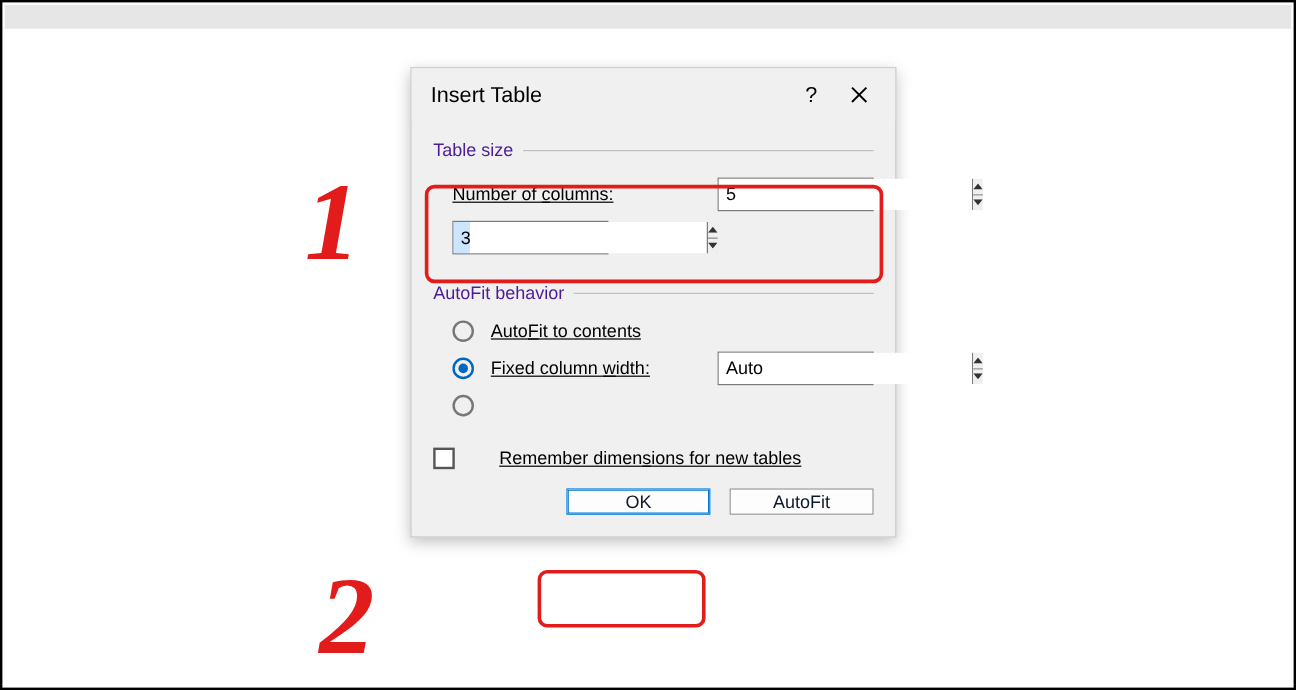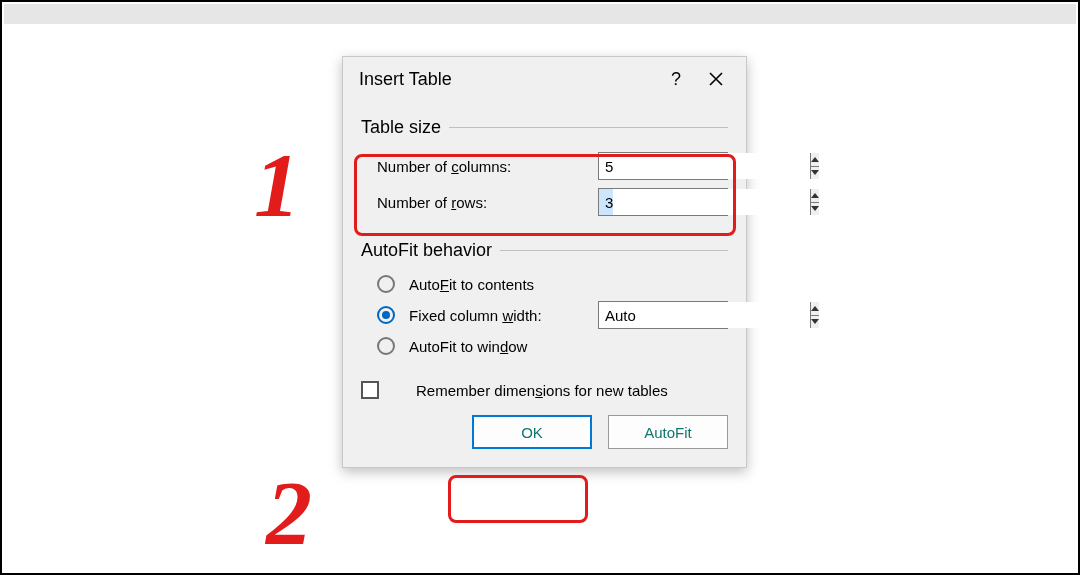--- a/index.html
+++ b/index.html
@@ -66,22 +66,22 @@
       justify-content: center;
     }
     .titlebar .close svg {
       width: 16px;
       height: 16px;
     }
     .body {
       padding: 10px 18px 18px 18px;
     }
     .group-label {
-      font-size: 18px;
-      color: #000000;
+      font-size: 15px;
+      color: #4c1d95;
       position: relative;
       margin-top: 6px;
       margin-bottom: 10px;
       display: flex;
       align-items: center;
       gap: 8px;
     }
     .group-label::after {
       content: "";
       flex: 1;
@@ -91,20 +91,21 @@
     .row {
       display: flex;
       align-items: center;
       padding: 4px 0 4px 16px;
       gap: 8px;
     }
     .row .label {
       flex: 1;
       font-size: 15px;
       color: #000;
+      text-decoration: underline;
     }
     .row .label u { text-decoration: underline; }
     .spin {
       display: flex;
       width: 130px;
       height: 28px;
       border: 1px solid #7a7a7a;
       background: #fff;
     }
     .spin input {
@@ -163,28 +164,28 @@
       background: #fff;
     }
     .footer {
       display: flex;
       justify-content: flex-end;
       gap: 16px;
       padding-top: 12px;
     }
     .btn {
       width: 120px;
-      height: 34px;
+      height: 22px;
       border: 1px solid #9a9a9a;
       background: #fdfdfd;
       font-size: 15px;
       display: flex;
       align-items: center;
       justify-content: center;
-      color: #0f766e;
+      color: #0f172a;
     }
     .btn.default {
       border: 1px solid #0078d4;
       box-shadow: inset 0 0 0 1px #0078d4;
     }
     .highlight-box {
       position: absolute;
       border: 3px solid #e21b1b;
       border-radius: 8px;
       pointer-events: none;
@@ -233,23 +234,20 @@
             <span class="down">
                 <svg viewBox="0 0 8 5">
                   <path d="M0 0 L4 5 L8 0 Z" fill="#333"></path>
                 </svg>
               </span>
           </span>
         </span>
       </div>
 
       <div class="row">
-        <span class="label">
-          <span>Number of </span><u>r</u><span>ows:</span>
-        </span>
         <span class="spin">
           <input type="text" class="sel" style="background: linear-gradient(to right, rgb(205, 230, 255) 0px, rgb(205, 230, 255) 14px, rgb(255, 255, 255) 14px);" value="3">
           <span class="arrows">
             <span class="up">
                 <svg viewBox="0 0 8 5">
                   <path d="M0 5 L4 0 L8 5 Z" fill="#333"></path>
                 </svg>
               </span>
             <span class="down">
                 <svg viewBox="0 0 8 5">
@@ -286,23 +284,20 @@
                 <svg viewBox="0 0 8 5">
                   <path d="M0 0 L4 5 L8 0 Z" fill="#333"></path>
                 </svg>
               </span>
           </span>
         </span>
       </div>
 
       <div class="row">
         <span class="radio"></span>
-        <span class="label">
-          <span>AutoFit to win</span><u>d</u><span>ow</span>
-        </span>
       </div>
 
       <div class="row" style="padding-left:0; margin-top:18px;gap:29px;">
         <span class="checkbox"></span>
         <span class="label">
           <span>Remember dimen</span><u>s</u><span>ions for new tables</span>
         </span>
       </div>
 
       <div class="footer">

